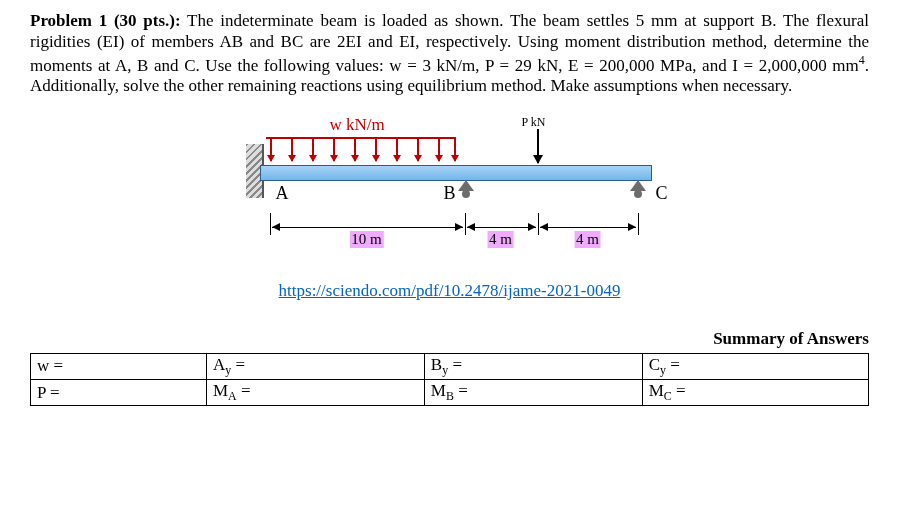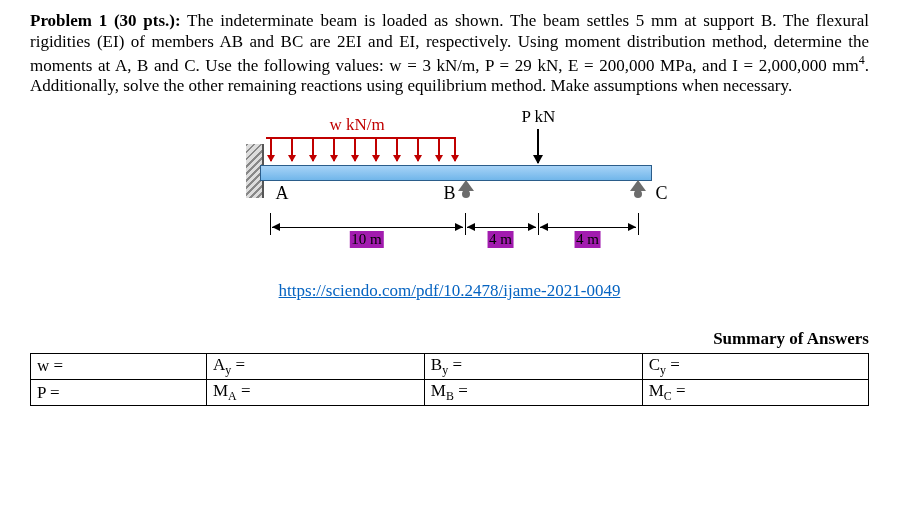--- a/index.html
+++ b/index.html
@@ -51,21 +51,21 @@
   .sub { font-size: 0.7em; vertical-align: sub; }
   .sup { font-size: 0.7em; vertical-align: super; }
 
   
   .figure {
     position: relative;
     width: 440px;
     height: 160px;
   }
   
-  .lbl-pkn { position: absolute; left: 292px; top: 0; font-size: 17px; color:#000; }
+  .lbl-pkn { position: absolute; left: 292px; top: 8px; font-size: 12px; color:#000; }
   
   .p-arrow { position: absolute; left: 307px; top: 22px; width: 2px; height: 34px; background:#000; }
   .p-arrow::after {
     content:""; position:absolute; left:-4px; bottom:-1px;
     border-left:5px solid transparent; border-right:5px solid transparent;
     border-top:9px solid #000;
   }
   
   .lbl-wkn { position: absolute; left: 100px; top: 8px; font-size: 17px; color:#c00000; }
   
@@ -116,21 +116,21 @@
     position:absolute; top: 106px; height: 28px;
   }
   .dim .tick { position:absolute; top:0; width:1px; height:22px; background:#000; }
   .dim .hline { position:absolute; top: 14px; height:1px; background:#000; }
   .dim .arrowL, .dim .arrowR {
     position:absolute; top:10px; width:0; height:0;
     border-top:4px solid transparent; border-bottom:4px solid transparent;
   }
   .dim .arrowL { border-right:8px solid #000; }
   .dim .arrowR { border-left:8px solid #000; }
-  .dim .txt { position:absolute; top: 18px; font-size: 15px; transform: translateX(-50%); background:#a21caf; padding:0 2px; }
+  .dim .txt { position:absolute; top: 18px; font-size: 15px; transform: translateX(-50%); background:#f0abfc; padding:0 2px; }
 </style>
 </head>
 <body>
 
 <div class="problem-text">
   <span class="bold">Problem 1 (30 pts.):</span><span> The indeterminate beam is loaded as shown. The beam settles 5 mm at support B. The flexural rigidities (EI) of members AB and BC are 2EI and EI, respectively. Using moment distribution method, determine the moments at A, B and C. Use the following values: w = 3 kN/m, P = 29 kN, E = 200,000 MPa, and I = 2,000,000 mm</span><span class="sup">4</span><span>. Additionally, solve the other remaining reactions using equilibrium method. Make assumptions when necessary.</span>
 </div>
 
 <div class="figure-wrap">
   <div class="figure">

